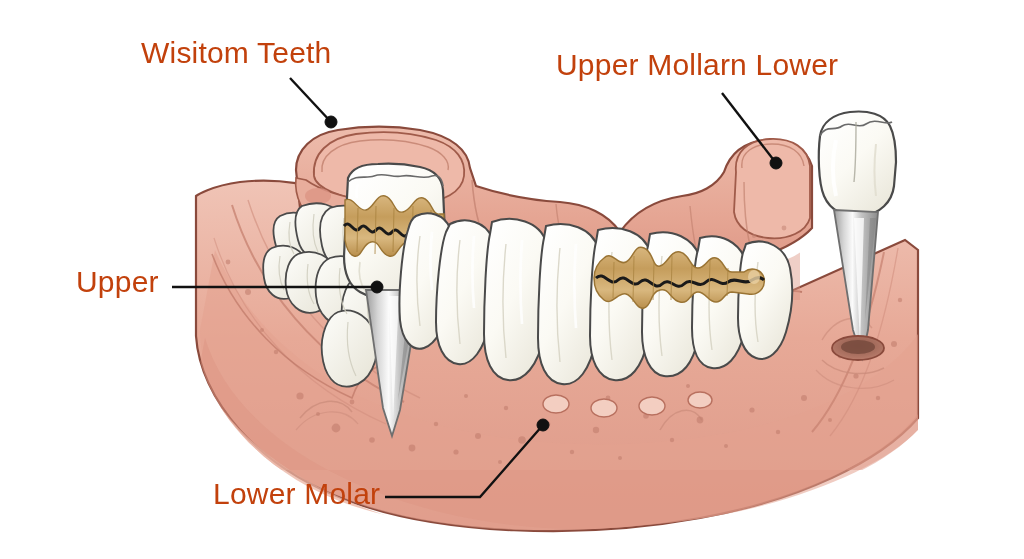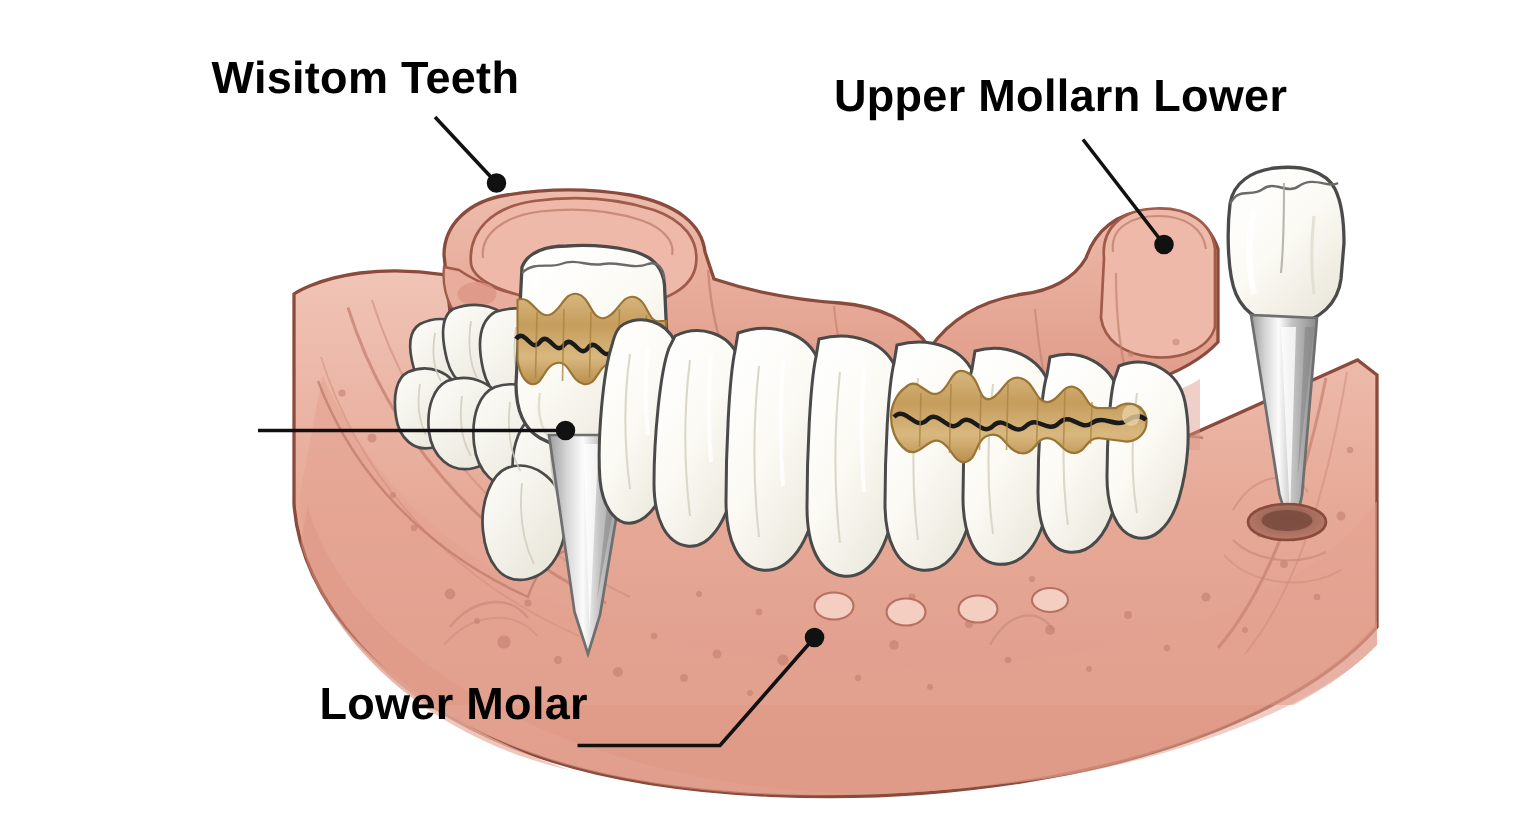--- a/index.html
+++ b/index.html
@@ -4,27 +4,27 @@
 <title>Dental Anatomy Diagram</title>
 <style>
   html,body{margin:0;padding:0;background:#ffffff;}
   body{
     font-family:"Liberation Sans","DejaVu Sans",sans-serif;
     width:1024px;height:559px;overflow:hidden;position:relative;
   }
   #stage{position:relative;width:1024px;height:559px;background:#ffffff;}
   #art{position:absolute;left:0;top:0;width:1024px;height:559px;}
   .lbl{
-    position:absolute;color:#000000;white-space:nowrap;
-    font-weight:700;letter-spacing:.2px;line-height:1;
+    position:absolute;color:#c2410c;white-space:nowrap;
+    font-weight:400;letter-spacing:.2px;line-height:1;
   }
   #lbl-wisdom{left:141px;top:38px;font-size:30px;}
   #lbl-uppermolar{left:556px;top:50px;font-size:30px;}
   #lbl-upper{left:76px;top:267px;font-size:30px;}
-  #lbl-lowermolar{left:213px;top:455px;font-size:30px;}
+  #lbl-lowermolar{left:213px;top:479px;font-size:30px;}
 </style>
 </head>
 <body>
 
 <div id="stage">
 
   <svg id="art" viewBox="0 0 1024 559" xmlns="http://www.w3.org/2000/svg">
     <defs>
       <linearGradient id="gumGrad" x1="0" y1="0" x2="0" y2="1">
         <stop offset="0%" stop-color="#f0c4b6"></stop>
@@ -442,16 +442,17 @@
 
       <polyline points="385,497 480,497 543,425" fill="none" stroke-width="2.4"></polyline>
       <circle cx="543" cy="425" r="6"></circle>
     </g>
   </svg>
 
   <div class="lbl" id="lbl-wisdom">Wisitom Teeth</div>
 
   <div class="lbl" id="lbl-uppermolar">Upper Mollarn Lower</div>
 
+  <div class="lbl" id="lbl-upper">Upper</div>
 
   <div class="lbl" id="lbl-lowermolar">Lower Molar</div>
 
 </div>
 
 </body></html>

